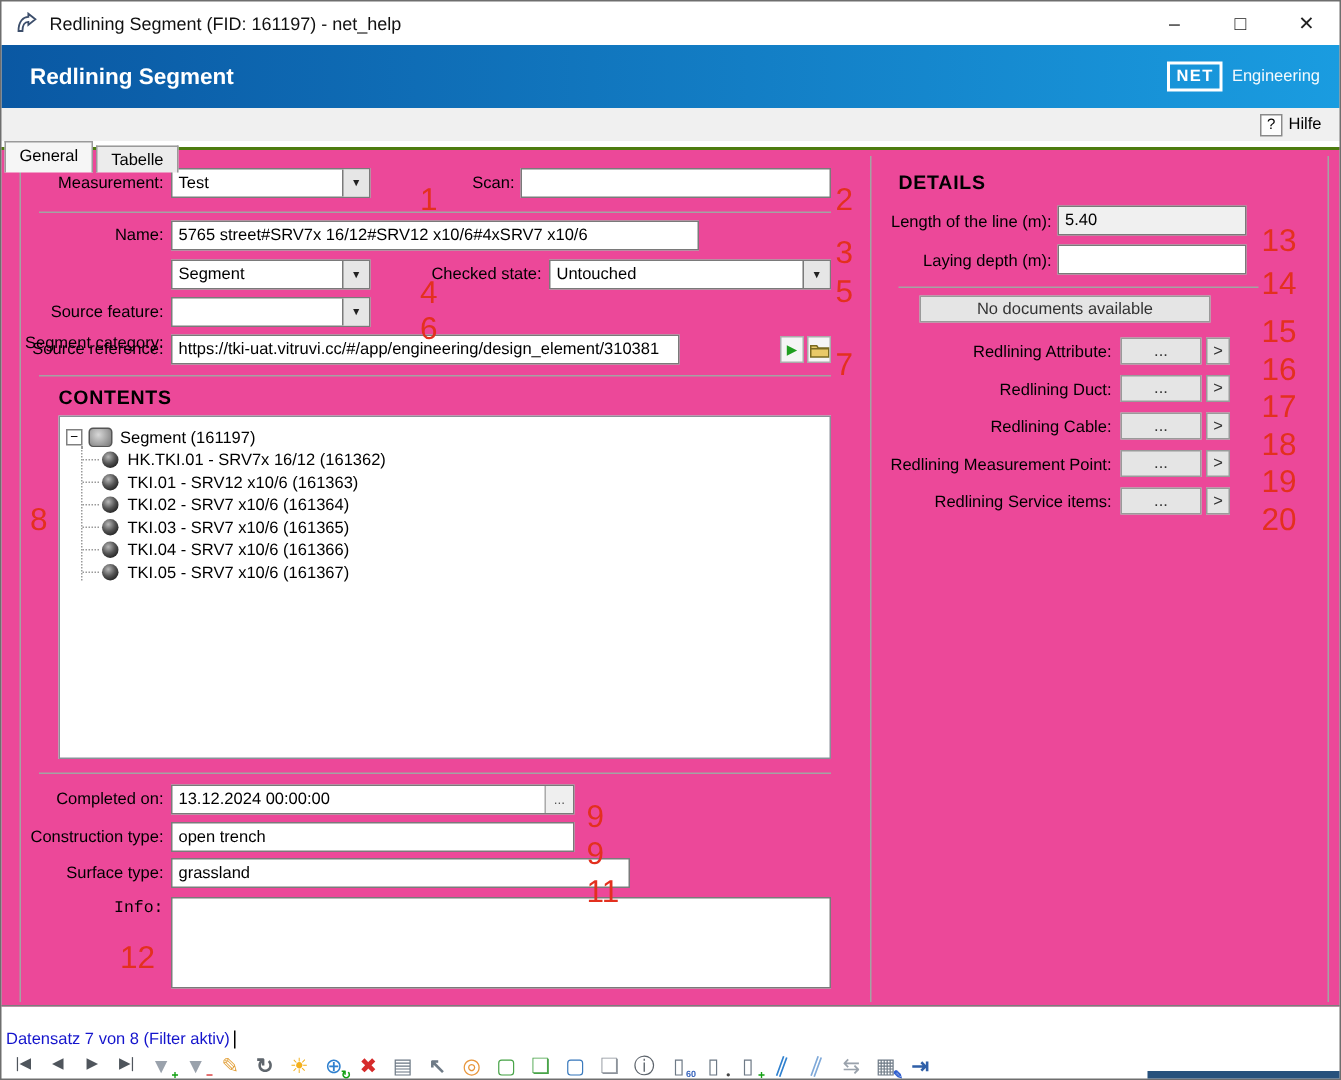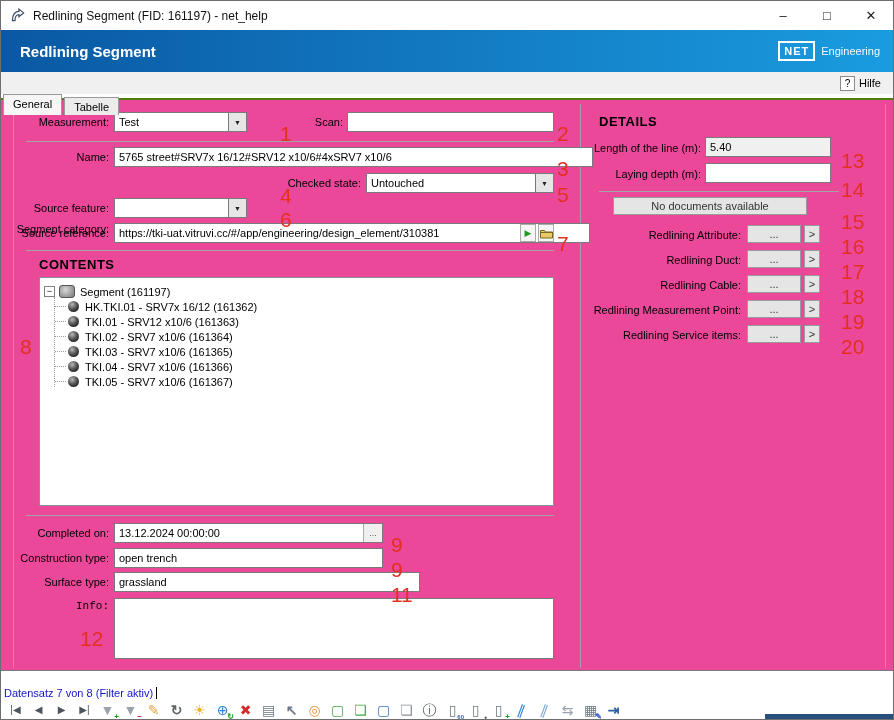--- a/index.html
+++ b/index.html
@@ -120,37 +120,41 @@
   <div class="combo" style="left:113px;top:12px;width:133px;">
     <span class="txt">Test</span>
     <span class="cbtn"></span>
   </div>
   <span class="lbl" style="left:268px;top:16px;width:74px;">Scan:</span>
   <input class="input" style="left: 346px; top: 12px; width: 207px;" value="">
 
   <div class="sep" style="left:25px;top:41px;width:528px;"></div>
 
   <span class="lbl" style="left:13px;top:51px;width:95px;">Name:</span>
-  <input class="input" style="left: 113px; top: 47px; width: 479px;" value="5765 street#SRV7x 16/12#SRV12 x10/6#4xSRV7 x10/6">
+  <input class="input" style="left: 113px; top: 47px; width: 352px;" value="5765 street#SRV7x 16/12#SRV12 x10/6#4xSRV7 x10/6">
 
   <span class="lbl" style="left:0px;top:77px;width:108px;margin-top:46px;">Segment category:</span>
+  <div class="combo" style="left:113px;top:73px;width:133px;">
+    <span class="txt">Segment</span>
+    <span class="cbtn"></span>
+  </div>
   <span class="lbl" style="left:248px;top:77px;width:112px;">Checked state:</span>
   <div class="combo" style="left:365px;top:73px;width:188px;">
     <span class="txt">Untouched</span>
     <span class="cbtn"></span>
   </div>
 
   <span class="lbl" style="left:0px;top:102px;width:108px;">Source feature:</span>
   <div class="combo" style="left:113px;top:98px;width:133px;">
     <span class="txt"></span>
     <span class="cbtn"></span>
   </div>
 
   <span class="lbl" style="left:0px;top:127px;width:108px;">Source reference:</span>
-  <input class="input" style="left: 113px; top: 123px; width: 476px;" value="https://tki-uat.vitruvi.cc/#/app/engineering/design_element/310381">
+  <input class="input" style="left: 113px; top: 123px; width: 339px;" value="https://tki-uat.vitruvi.cc/#/app/engineering/design_element/310381">
   <span class="mini-btn" style="left:519px;top:124px;">
     <span style="color:#1f9e1f;font-size:9px;">▶</span>
   </span>
   <span class="mini-btn" style="left:537px;top:124px;">
     <svg width="13" height="11" viewBox="0 0 13 11">
         <path d="M0.5 2.5 h4 l1 1.5 h7 v6 h-12 z" fill="#e9c968" stroke="#7a6a20"></path>
         <path d="M0.5 4.5 h12" stroke="#7a6a20" fill="none"></path>
       </svg>
   </span>
 

